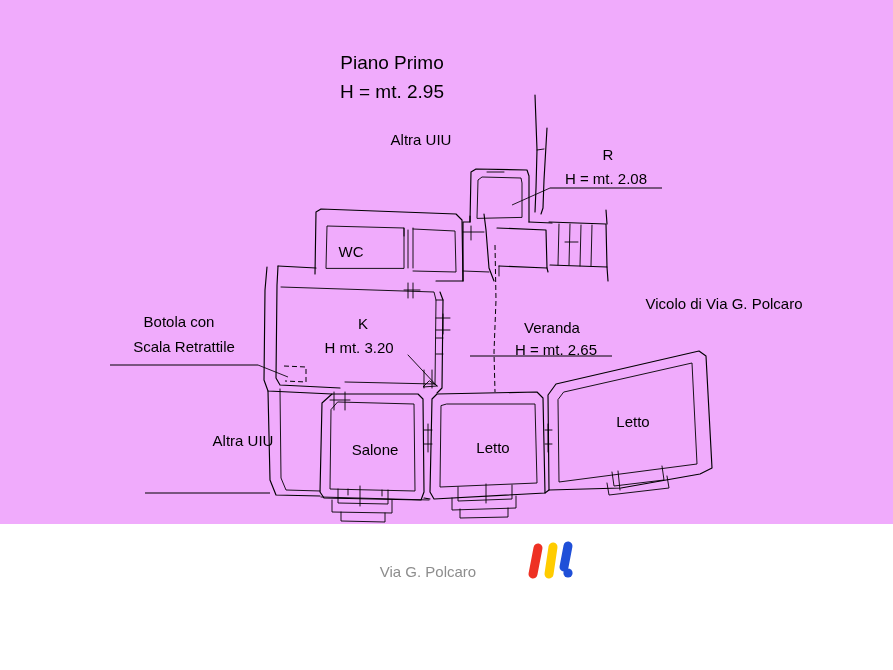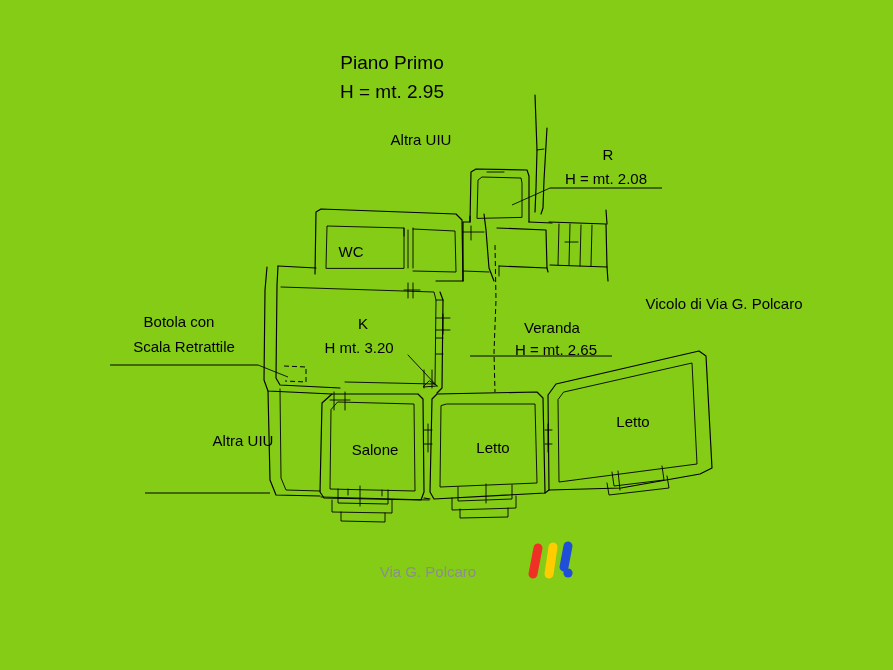--- a/index.html
+++ b/index.html
@@ -10,22 +10,22 @@
   body {
     width: 893px;
     height: 670px;
     font-family: "Liberation Sans", sans-serif;
     color: #000000;
     overflow: hidden;
   }
   #plan-root {
     position: relative;
     width: 893px;
-    height: 670px;
-    background: #84cc16;
+    height: 524px;
+    background: #f0abfc;
   }
   svg.plan-canvas {
     position: absolute;
     left: 0;
     top: 0;
     width: 893px;
     height: 670px;
   }
   .wall {
     fill: none;

